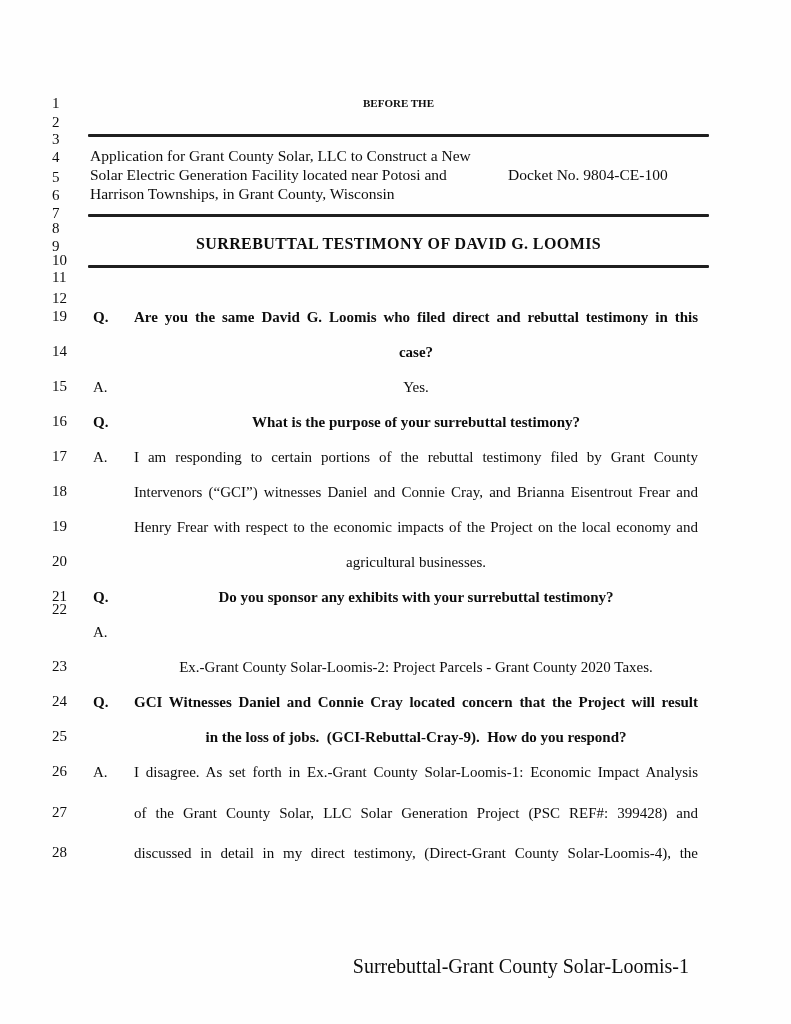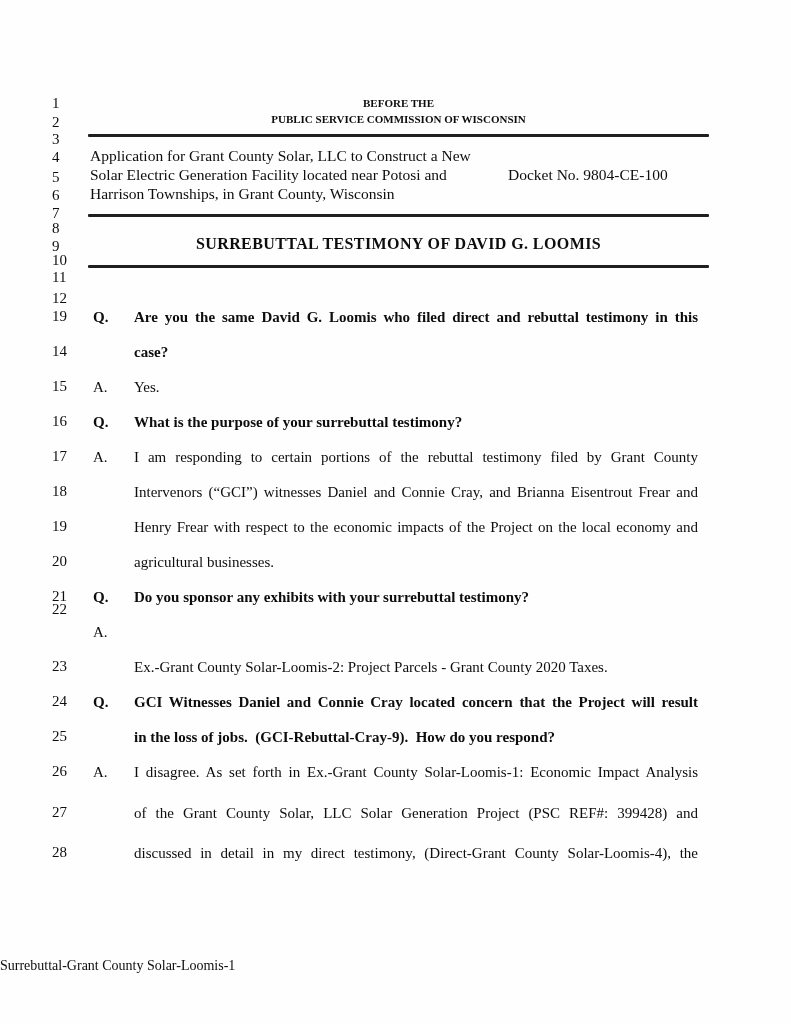--- a/index.html
+++ b/index.html
@@ -18,28 +18,28 @@
   .centered { position:absolute; left:88px; width:621px; text-align:center; }
   .hdr { font-weight:bold; font-size:11px; line-height:19px; }
   .title { font-weight:bold; font-size:16px; letter-spacing:0.4px; line-height:20px; }
   .cap { position:absolute; left:90px; font-size:15.5px; line-height:19px; white-space:pre;font-family:Liberation Serif, serif; }
   .docket { position:absolute; left:508px; font-size:15.5px; line-height:19px; }
   .speaker {
     position:absolute; left:93px; font-size:15px; line-height:20px;
   }
   .bline {
     position:absolute; left:134px; width:564px; height:22px; overflow:hidden;
-    font-size:15px; line-height:20px; white-space:pre-wrap;
+    font-size:15px; line-height:20px; white-space:pre-wrap;text-align:center;
   }
   .j { text-align:justify; white-space:normal; }
   .j::after { content:""; display:inline-block; width:100%; height:0; }
   .b { font-weight:bold; }
   .footer {
-    position:absolute; left:0; top:956px; width:689px; text-align:left;
-    font-size:14px; line-height:20px;
+    position:absolute; left:0; top:956px; width:689px; text-align:right;
+    font-size:20px; line-height:20px;
   }
 </style>
 </head>
 <body>
 
 <div class="page">
 
   <div class="ln" style="top:94px">1</div>
   <div class="ln" style="top:113px">2</div>
   <div class="ln" style="top:130px">3</div>
@@ -63,21 +63,20 @@
   <div class="ln" style="top:587px">21</div>
   <div class="ln" style="top:600px">22</div>
   <div class="ln" style="top:657px">23</div>
   <div class="ln" style="top:692px">24</div>
   <div class="ln" style="top:727px">25</div>
   <div class="ln" style="top:762px">26</div>
   <div class="ln" style="top:803px">27</div>
   <div class="ln" style="top:843px">28</div>
 
   <div class="centered hdr" style="top:94px">BEFORE THE</div>
-  <div class="centered hdr" style="top:110px">PUBLIC SERVICE COMMISSION OF WISCONSIN</div>
 
   <div class="rule" style="top:134px"></div>
 
   <div class="cap" style="top:146px">Application for Grant County Solar, LLC to Construct a New</div>
   <div class="cap" style="top:165px">Solar Electric Generation Facility located near Potosi and</div>
   <div class="docket" style="top:165px">Docket No. 9804-CE-100</div>
   <div class="cap" style="top:184px">Harrison Townships, in Grant County, Wisconsin</div>
 
   <div class="rule" style="top:214px"></div>
 

